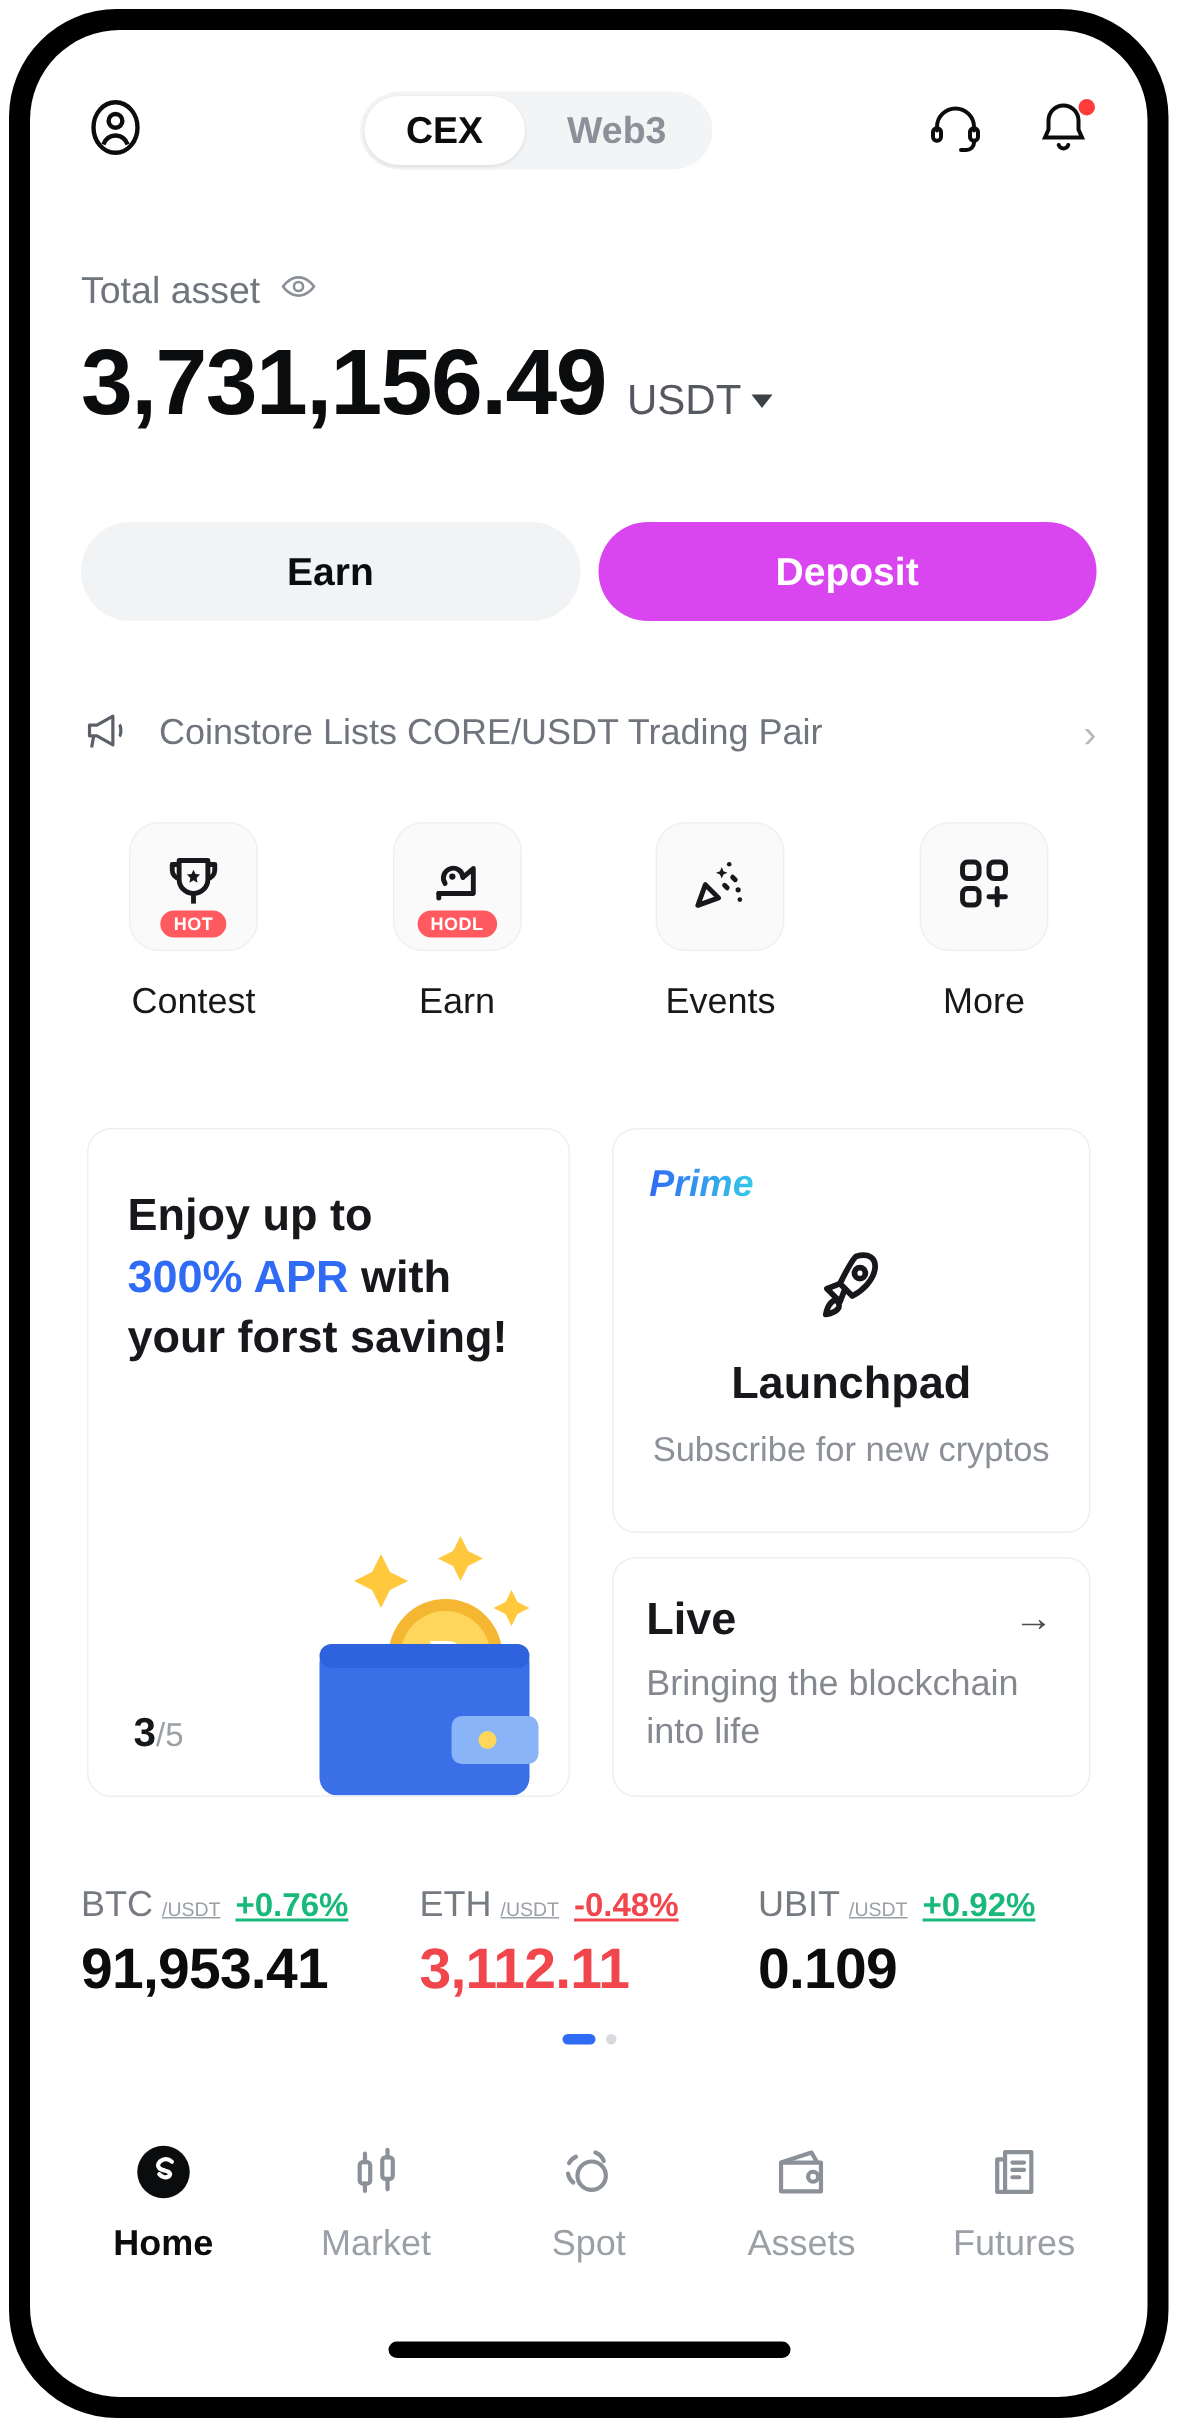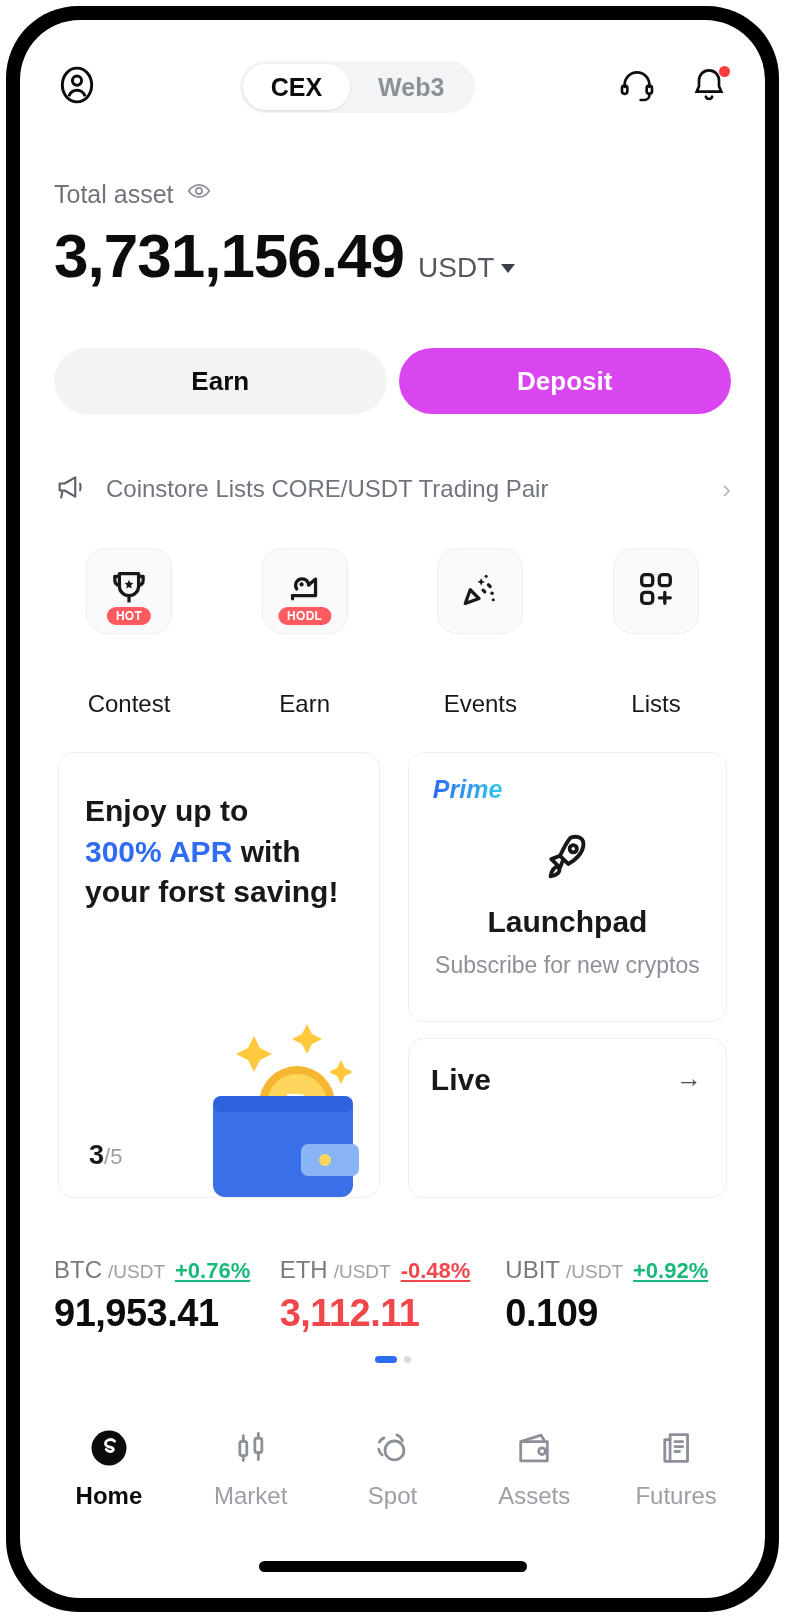--- a/index.html
+++ b/index.html
@@ -113,21 +113,21 @@
     flex: 1; font-size: 24px; color: #6f747d;
     white-space: nowrap; overflow: hidden; text-overflow: ellipsis;
   }
   .chev-r { color: #b6bac0; font-size: 26px; line-height: 1; }
 
   
   .quick {
     position: absolute; left: 34px; right: 34px; top: 528px;
     display: flex; justify-content: space-between;
   }
-  .quick-item { width: 150px; display: flex; flex-direction: column; align-items: center; gap: 36px; }
+  .quick-item { width: 150px; display: flex; flex-direction: column; align-items: center; }
   .quick-tile {
     width: 86px; height: 86px;
     background: #fafafb;
     border: 1px solid #f0f0f2;
     border-radius: 20px;
     display: flex; align-items: center; justify-content: center;
     position: relative;
   }
   .qbadge {
     position: absolute; bottom: 8px; left: 50%; transform: translateX(-50%);
@@ -189,21 +189,21 @@
   .live-sub { margin-top: 10px; font-size: 24px; color: #85898f; line-height: 1.35; }
 
   
   .tickers {
     position: absolute; left: 34px; right: 34px; top: 1236px;
     display: flex;
   }
   .ticker { flex: 1; }
   .tk-head { display: flex; align-items: baseline; gap: 6px; white-space: nowrap; }
   .tk-base { font-size: 24px; color: #767b82; }
-  .tk-quote { font-size: 19px; color: #9aa0a6; }
+  .tk-quote { font-size: 13px; color: #9aa0a6; text-decoration: underline; }
   .tk-chg { font-size: 22px; font-weight: 700; margin-left: 4px; text-decoration: underline; }
   .up { color: #19b97b; }
   .down { color: #f0464c; }
   .tk-price { margin-top: 8px; font-size: 38px; font-weight: 600; color: #0b0c0e; letter-spacing: -.5px; }
   .tk-price.down { color: #f0464c; }
 
   .dots {
     position: absolute; left: 0; right: 0; top: 1336px;
     display: flex; justify-content: center; align-items: center; gap: 7px;
   }
@@ -361,21 +361,21 @@
       <div class="quick-tile">
         <span>
           <svg width="44" height="44" viewBox="0 0 24 24" fill="none" stroke="#17181b" stroke-width="1.8">
             <rect x="4.2" y="4.2" width="6" height="6" rx="1.8"></rect>
             <rect x="13.8" y="4.2" width="6" height="6" rx="1.8"></rect>
             <rect x="4.2" y="13.8" width="6" height="6" rx="1.8"></rect>
             <path d="M16.8 13.8v6M13.8 16.8h6" stroke-linecap="round"></path>
           </svg>
         </span>
       </div>
-      <div class="quick-label">Lists</div>
+      <div class="quick-label">More</div>
     </div>
   </div>
 
   <div class="promos">
 
     <div class="card promo-left">
       <div class="promo-head">
         <span>Enjoy up to</span><br>
         <span class="hl">300% APR</span><span> with</span><br>
         <span>your forst saving!</span>
@@ -413,20 +413,21 @@
             <path d="M6.6 17.2c-1 1-1.4 3.2-1.4 3.2s2.2-.4 3.2-1.4c.6-.6.6-1.6 0-2.2-.6-.6-1.2-.2-1.8.4z"></path>
           </svg>
         </div>
         <div class="lp-title">Launchpad</div>
         <div class="lp-sub">Subscribe for new cryptos</div>
       </div>
 
       <div class="card card-live">
         <div class="live-title">Live</div>
         <span class="live-arrow">→</span>
+        <div class="live-sub">Bringing the blockchain into life</div>
       </div>
 
     </div>
   </div>
 
   <div class="tickers">
 
     <div class="ticker">
       <div class="tk-head">
         <span class="tk-base">BTC</span>

